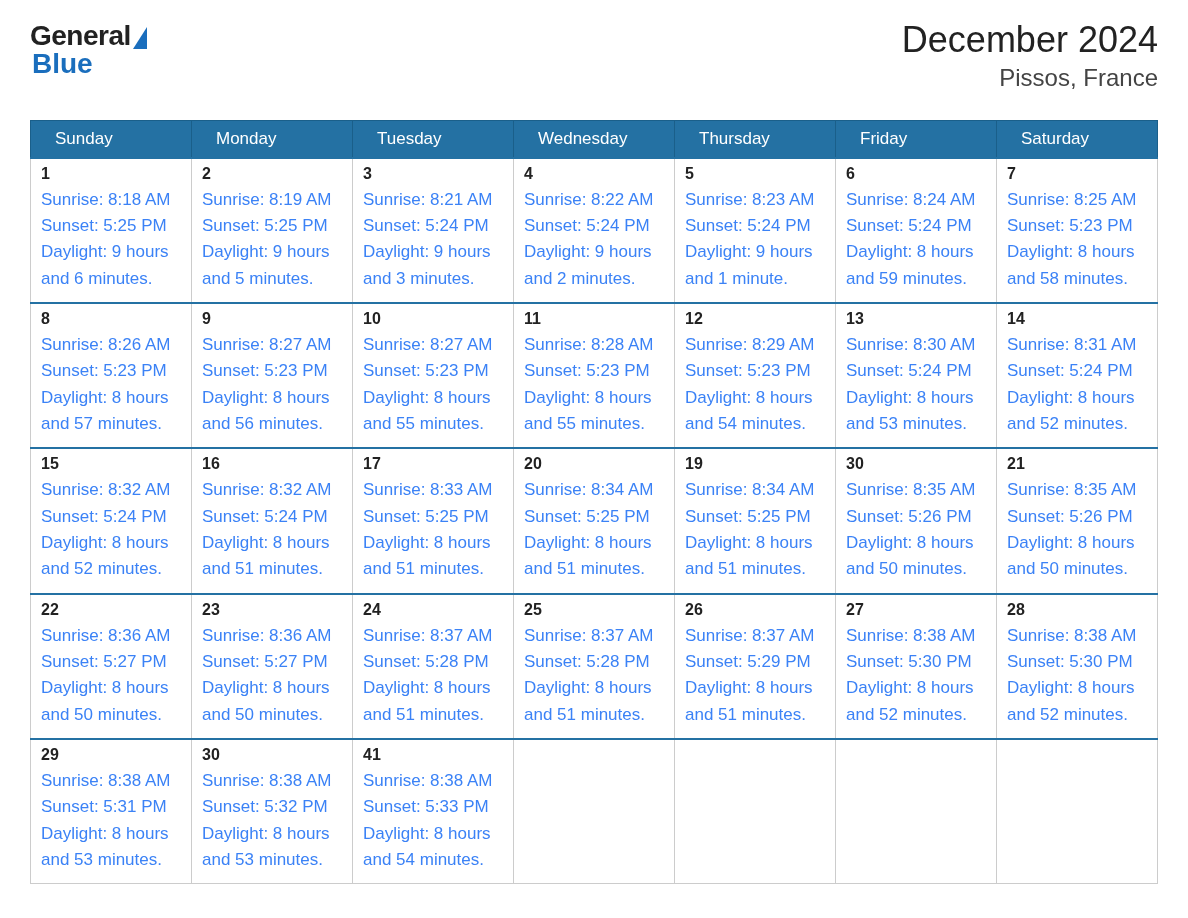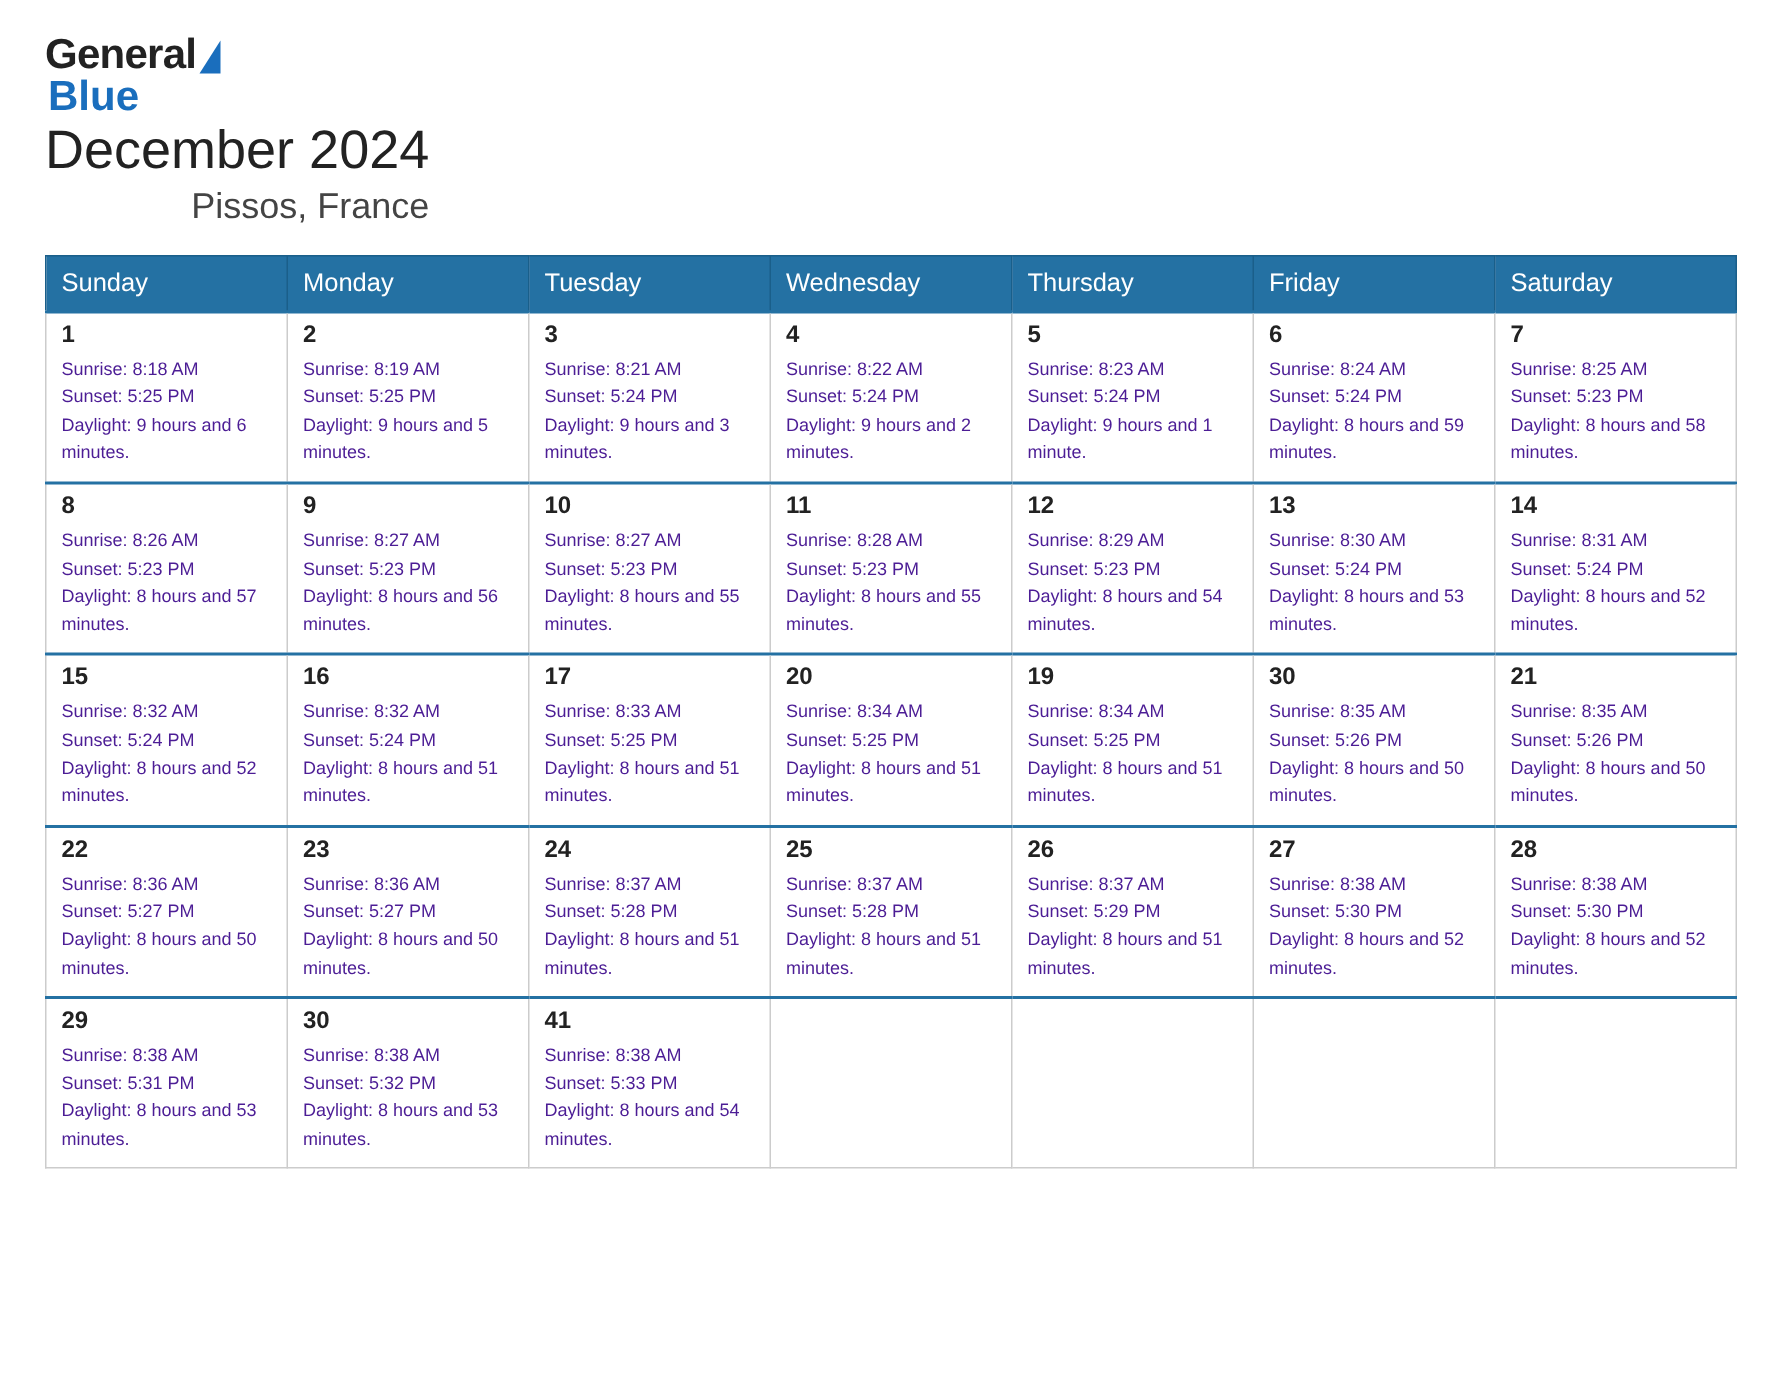--- a/index.html
+++ b/index.html
@@ -7,22 +7,21 @@
       background: #fff;
       font-family: Arial, Helvetica, sans-serif;
       width: 1188px;
       min-height: 918px;
       padding: 20px 30px 30px 30px;
     }
     .header {
       display: flex;
       justify-content: space-between;
       align-items: flex-start;
-      margin-bottom: 18px;
-      flex-direction: column;
+      margin-bottom: 28px;
     }
     .logo {
       display: flex;
       flex-direction: column;
       align-items: flex-start;
     }
     .logo-top {
       display: flex;
       align-items: center;
     }
@@ -64,41 +63,41 @@
     .calendar {
       width: 100%;
       border-collapse: collapse;
       border: 1px solid #aaa;
     }
     .calendar th {
       background-color: #2471a3;
       color: #fff;
       font-size: 17px;
       font-weight: normal;
-      padding: 8px 10px;
+      padding: 8px 24px;
       text-align: left;
       border: 1px solid #1a5f8a;
     }
     .calendar td {
       vertical-align: top;
       padding: 6px 10px 10px 10px;
       border: 1px solid #ccc;
       width: 14.28%;
       min-height: 100px;
     }
     .day-num {
       font-size: 16px;
       font-weight: bold;
       color: #222;
       display: block;
       margin-bottom: 4px;
     }
     .day-info {
-      font-size: 12px;
-      color: #4c1d95;
+      font-size: 17px;
+      color: #3b82f6;
       line-height: 1.55;
     }
     .empty-cell {
       background: #fff;
     }
     .week-row td {
       border-top: 2px solid #2471a3;
     }
   </style>
 </head>

